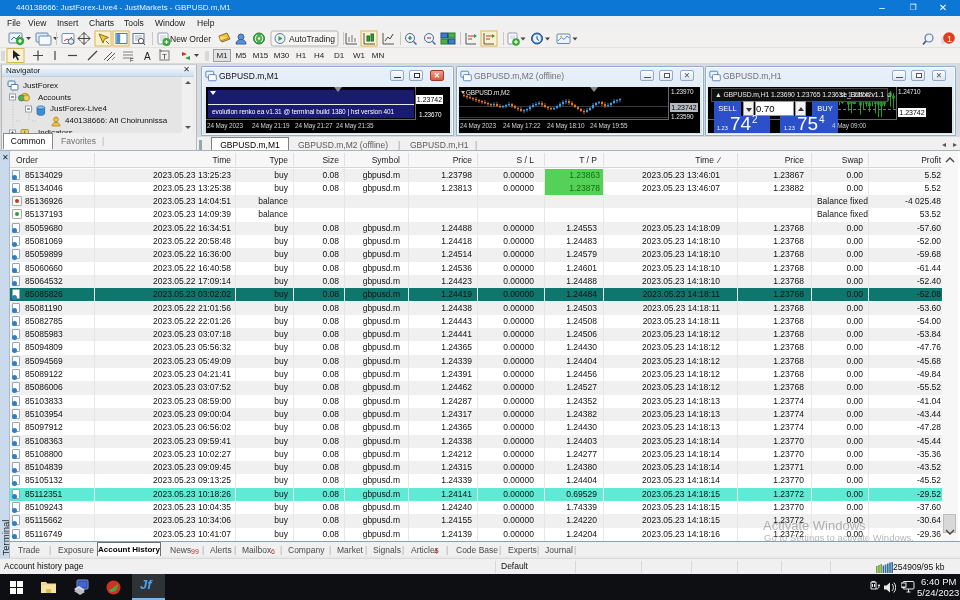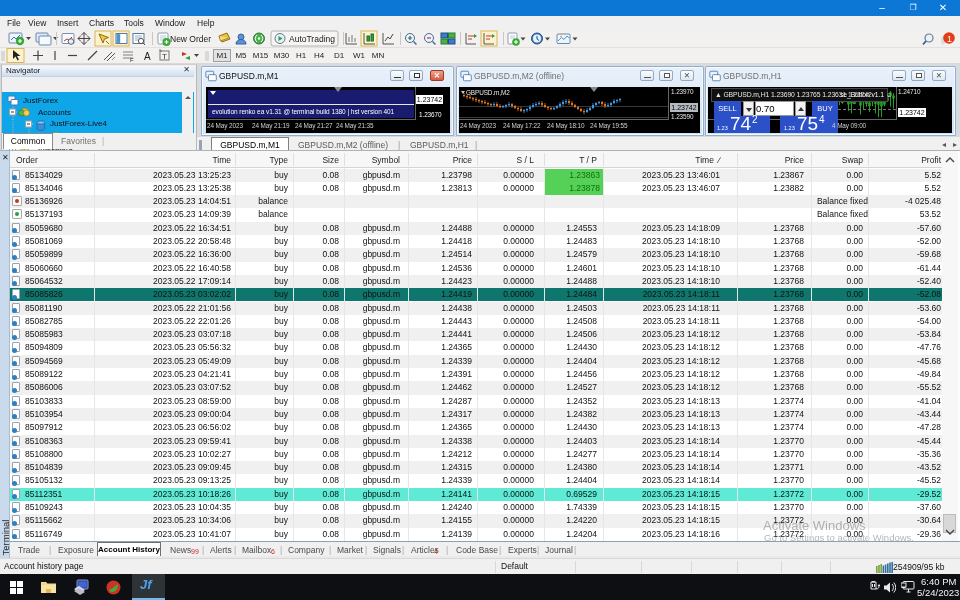--- a/index.html
+++ b/index.html
@@ -17,21 +17,21 @@
 .sep{position:absolute;width:1px;background:#c9c8c6}
 .tfb{position:absolute;top:1px;height:13px;font-size:8px;color:#222;text-align:center;line-height:13px}
 .tfb.on{background:#e3e3e3;border:1px solid #9aa0a8;line-height:11px}
 .icon{position:absolute}
 
 #mdi{left:197px;top:64px;width:763px;height:87px;background:#d7dade}
 #leftcol{left:0;top:64px;width:197px;height:87px;background:#d7dade}
 
 #nav{left:1px;top:64px;width:196px;height:87px;background:#f0f0f0;border:1px solid #b8b8b8;border-top:1px solid #d0d0d0}
 #navtitle{left:2px;top:66px;width:192px;height:11px;background:linear-gradient(#f5f9fd,#cfdff0);font-size:8px;color:#1a1a1a;border-bottom:1px solid #c2d2e2}
-#navtree{left:2px;top:92px;width:192px;height:56px;background:#0ea5e9}
+#navtree{left:2px;top:77px;width:192px;height:56px;background:#e5e5e5}
 .ntxt{position:absolute;font-size:8px;color:#111;white-space:nowrap}
 
 .win{position:absolute;top:66px;height:70px;background:linear-gradient(#e9f1fa,#d3e2f2);border:1px solid #93afce;border-radius:2px 2px 0 0;box-shadow:inset 0 0 0 1px #f5faff}
 .wt{position:absolute;left:17px;top:3.5px;font-size:8.5px;color:#333;white-space:nowrap}
 .wbt{position:absolute;top:3px;width:14px;height:11px;background:linear-gradient(#fbfdfe,#dde7f2);border:1px solid #93a9c4;border-radius:2px}
 .chart{position:absolute;left:4px;top:17px;background:#000}
 .axtxt{position:absolute;font-size:6.4px;color:#d0d0d0;white-space:nowrap;letter-spacing:-0.1px}
 
 #ctabs{left:197px;top:137px;width:763px;height:14px;background:#f0f0f0}
 
@@ -56,20 +56,21 @@
 #btabs span{position:absolute;top:2.5px;white-space:nowrap}
 
 #status{left:0;top:558px;width:960px;height:16px;background:#f0f0f0;border-top:1px solid #d9d9d9;font-size:8.5px;color:#111}
 
 #task{left:0;top:574px;width:960px;height:26px;background:#0d0f12;color:#fff}
 .wm1{position:absolute;font-size:13px;color:rgba(120,120,120,0.55)}
 .wm2{position:absolute;font-size:9.5px;color:rgba(120,120,120,0.55)}
 </style></head><body>
 
 <div id="title" class="abs">
+    <span class="t">440138666: JustForex-Live4 - JustMarkets - GBPUSD.m,M1</span>
 <span class="wbtn" style="left:867px">–</span>
 <span class="wbtn" style="left:898px;font-size:8px">❐</span>
 <span class="wbtn" style="left:928px">✕</span>
 </div>
 
 <div id="menu" class="abs">
 <span style="left:7px">File</span>
     <span style="left:28px">View</span>
     <span style="left:57px">Insert</span>
 <span style="left:89px">Charts</span>

